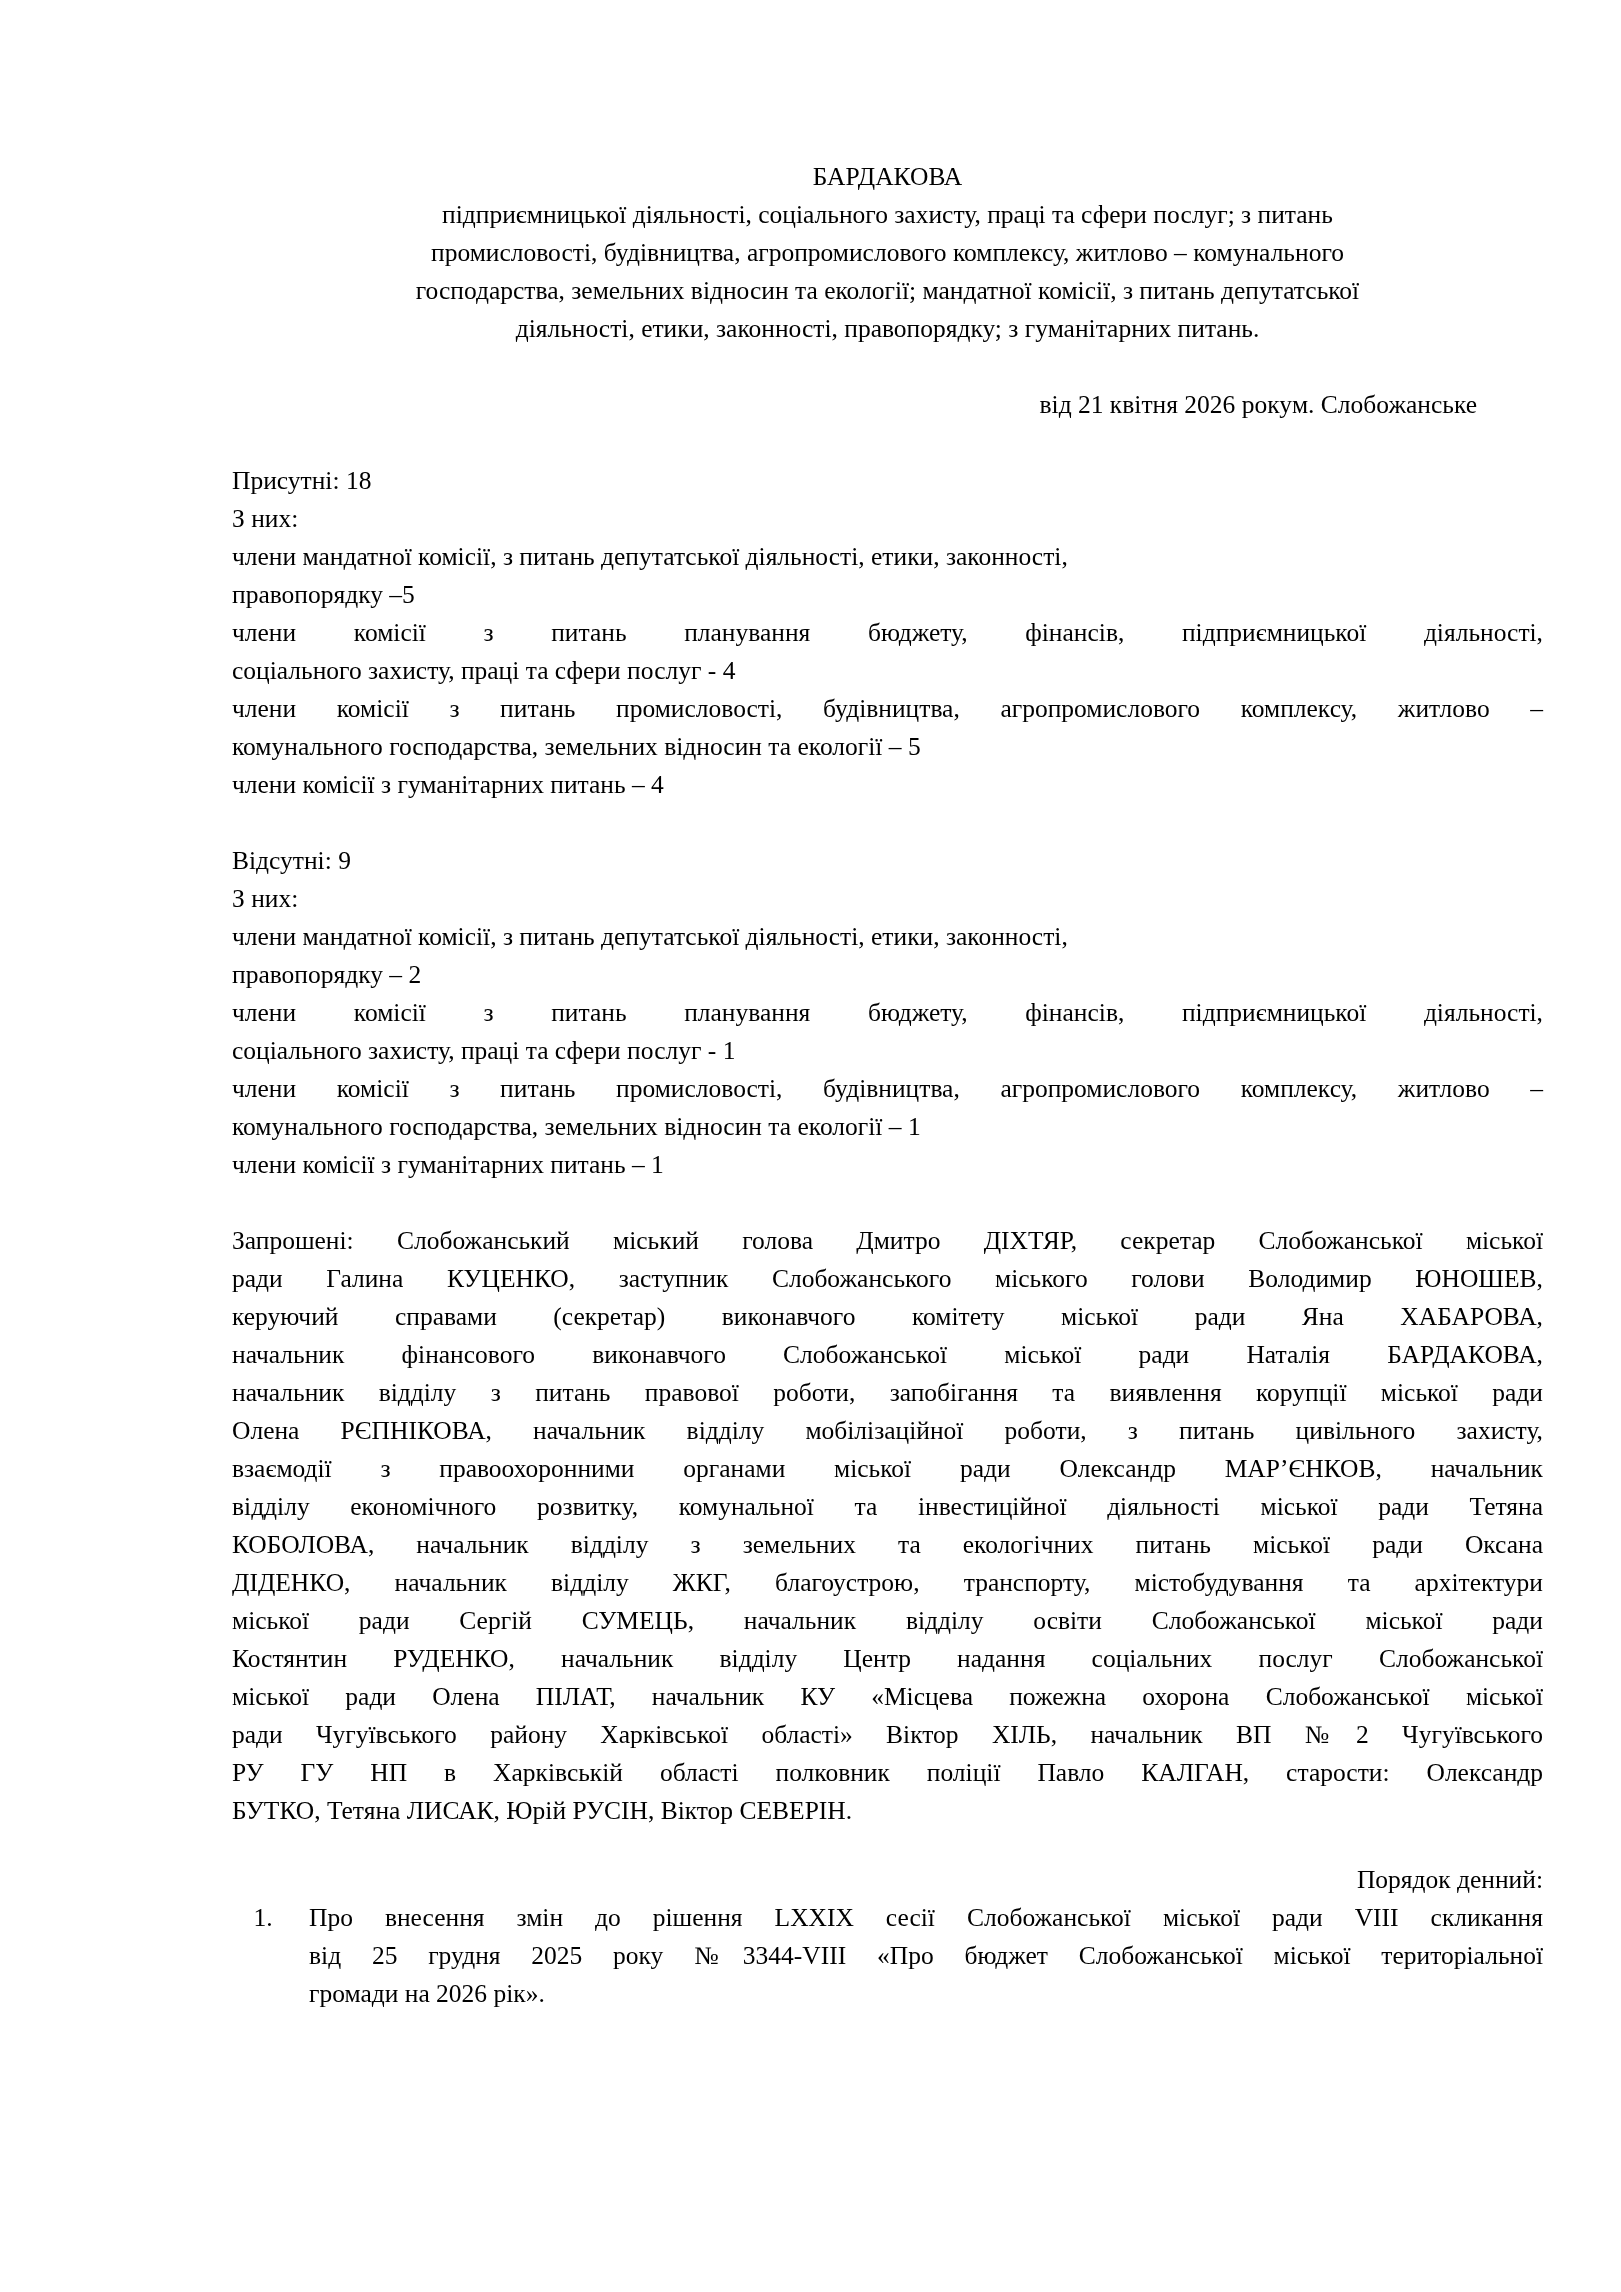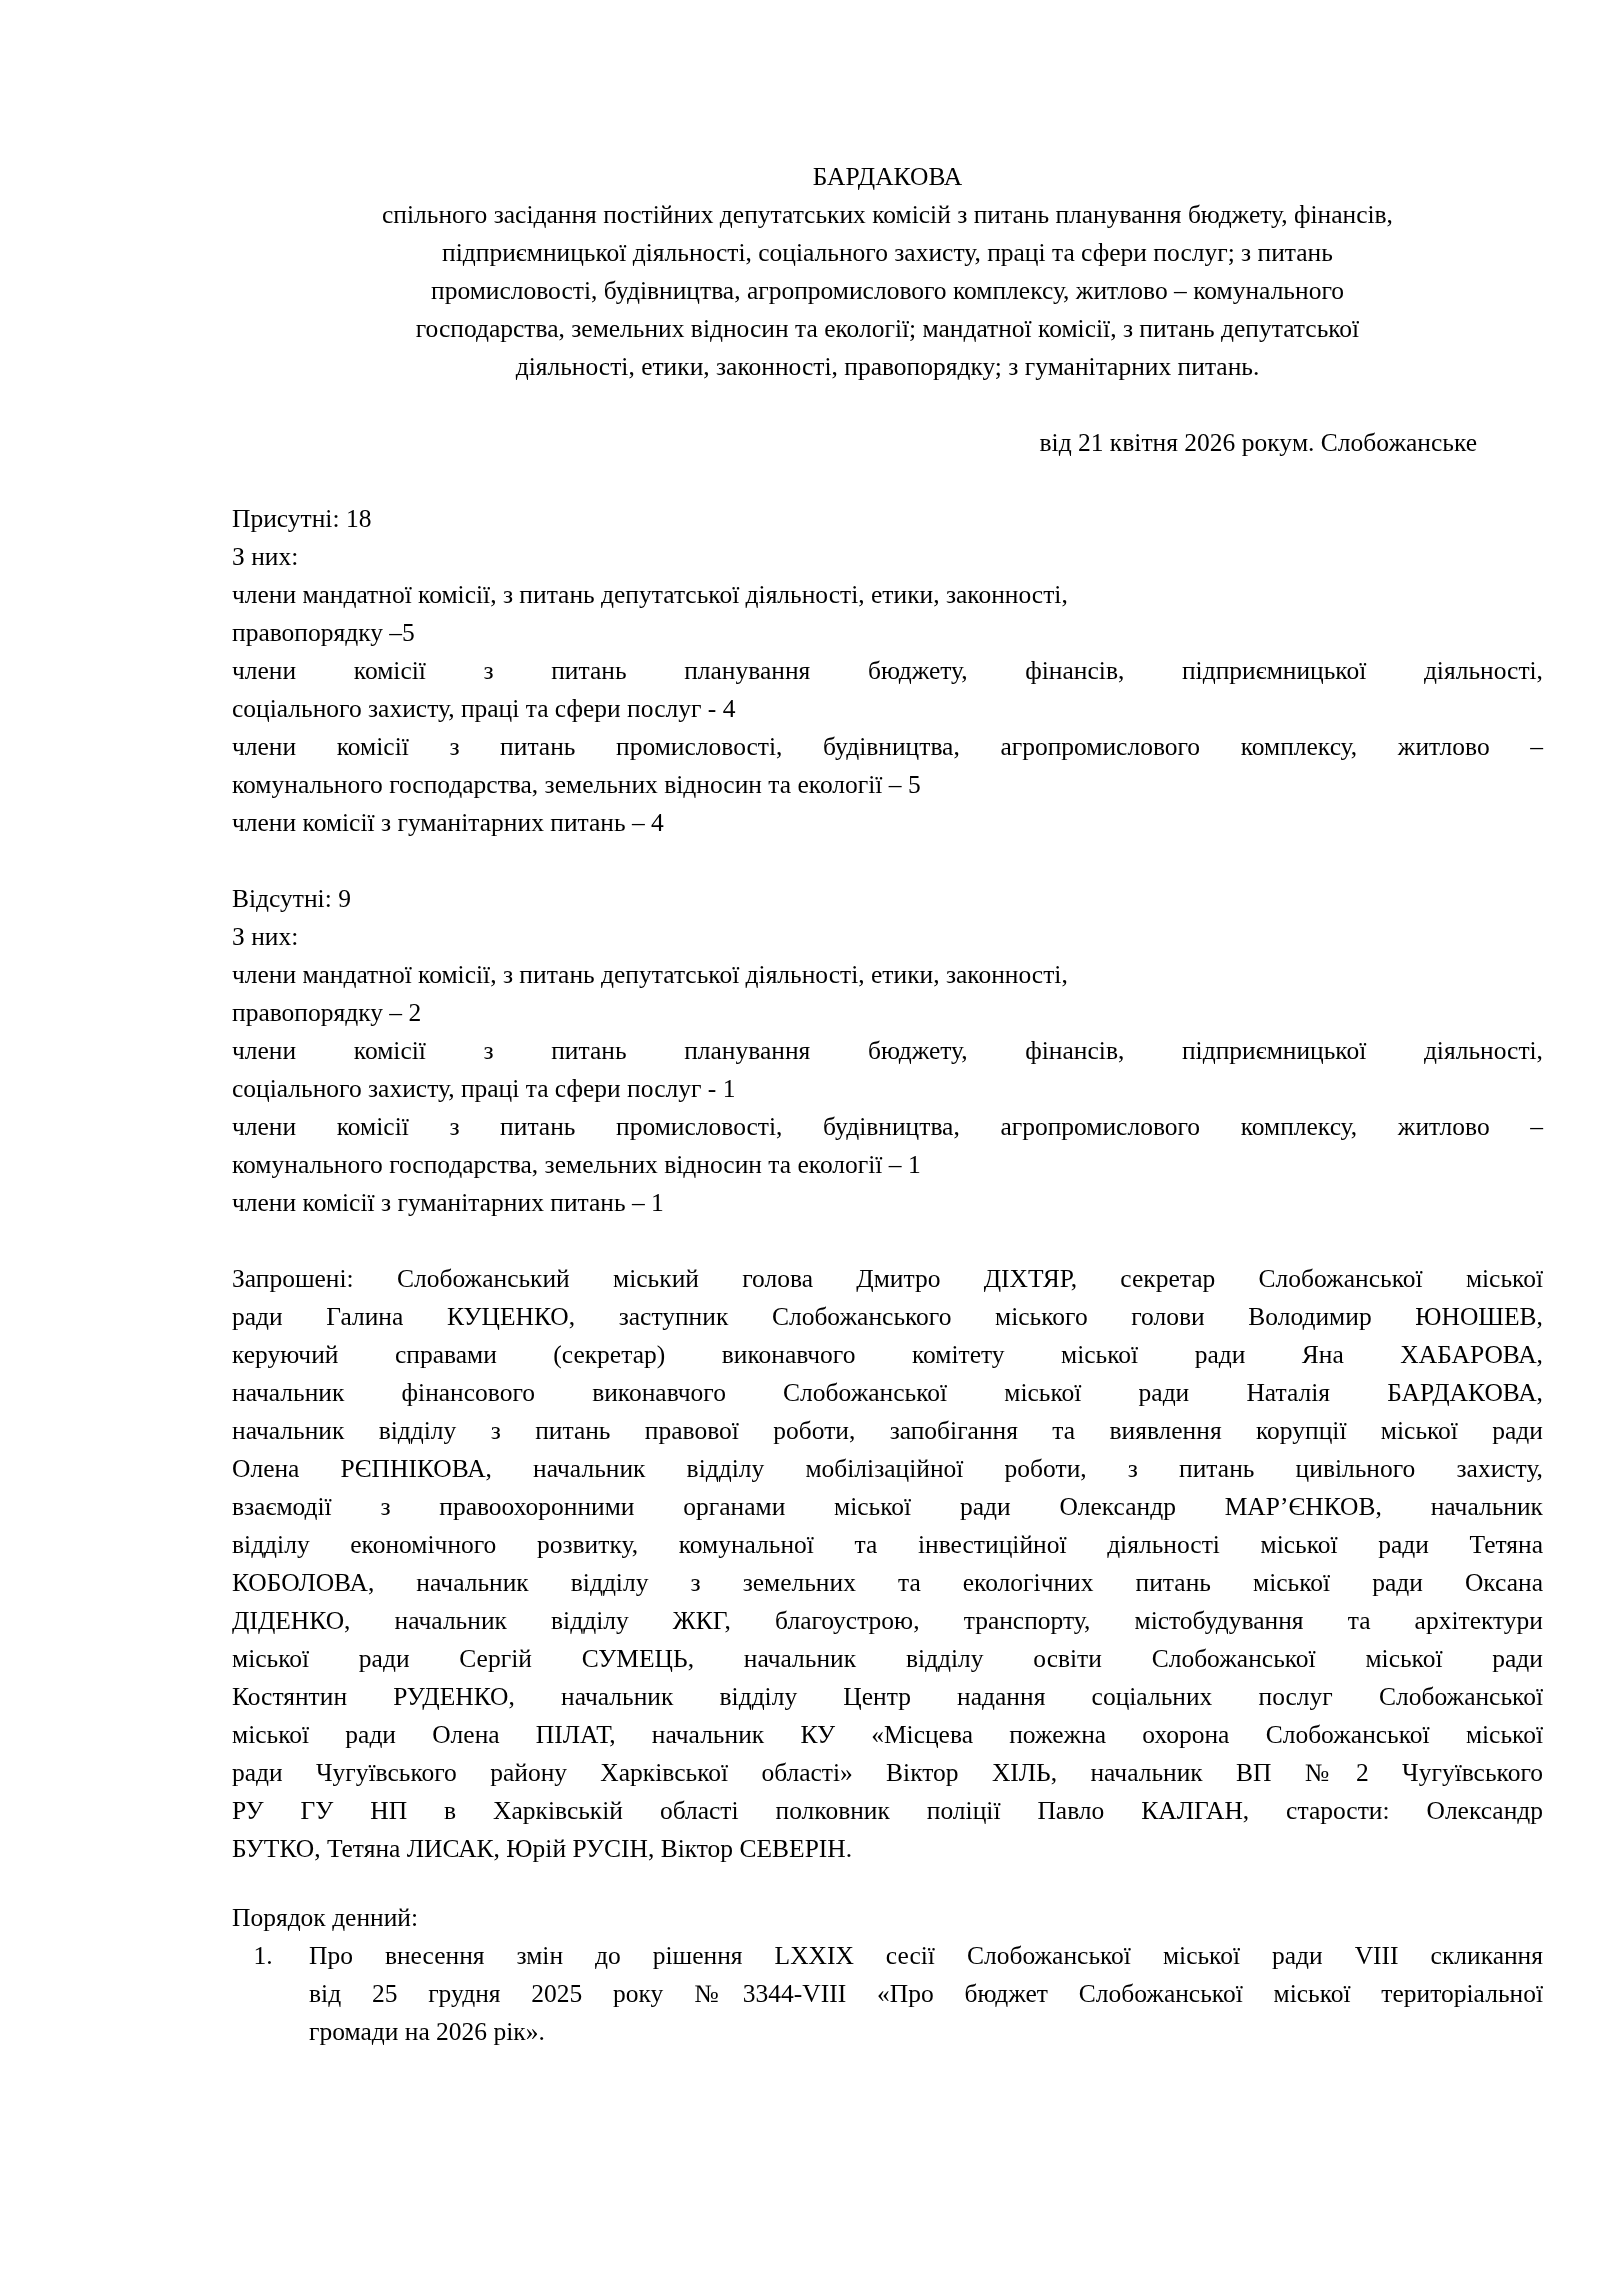--- a/index.html
+++ b/index.html
@@ -38,40 +38,39 @@
     .date-row {
       display: flex;
       justify-content: flex-end;
       height: 38px;
     }
     .date-row .place {
       margin-right: 66px;
     }
     .agenda-title {
       margin-top: 31px;
-      text-align: left;
+      text-align: right;
     }
     .agenda-item {
       position: relative;
       padding-left: 77px;
     }
     .agenda-num {
       position: absolute;
       left: 21.6px;
       top: 0;
     }
   </style>
 </head>
 <body>
 
 <div class="page">
 
   <div class="ln c">БАРДАКОВА</div>
   <div>
-    <div class="ln c">спільного засідання постійних депутатських комісій з питань планування бюджету, фінансів,</div>
     <div class="ln c">підприємницької діяльності, соціального захисту, праці та сфери послуг; з питань</div>
     <div class="ln c">промисловості, будівництва, агропромислового комплексу, житлово – комунального</div>
     <div class="ln c">господарства, земельних відносин та екології; мандатної комісії, з питань депутатської</div>
     <div class="ln c">діяльності, етики, законності, правопорядку; з гуманітарних питань.</div>
   </div>
 
   <div class="blank"></div>
 
   <div class="date-row">
     <span>від 21 квітня 2026 року</span>

